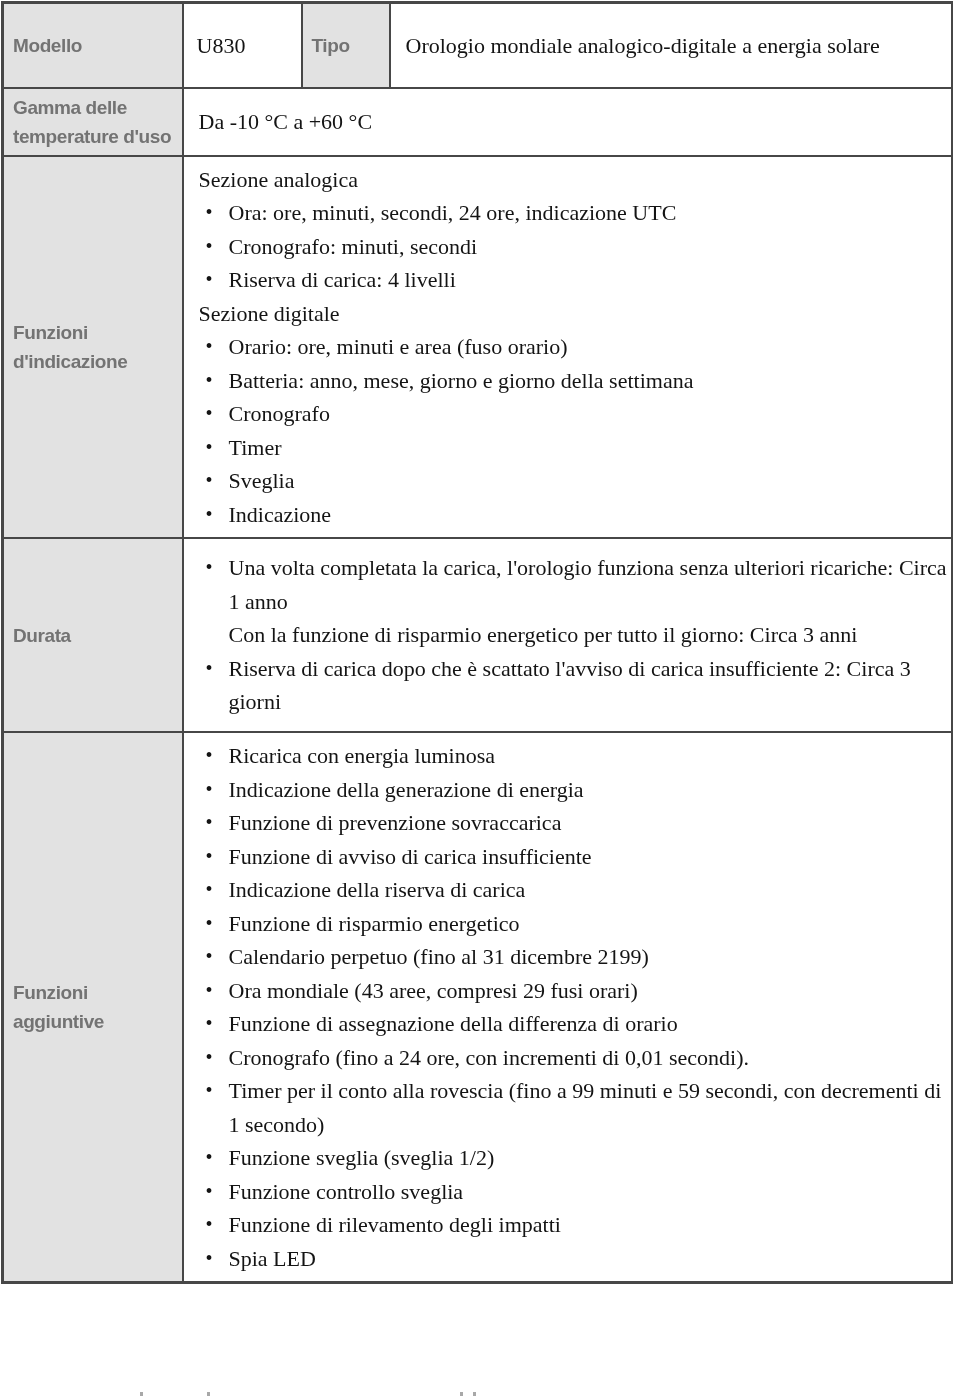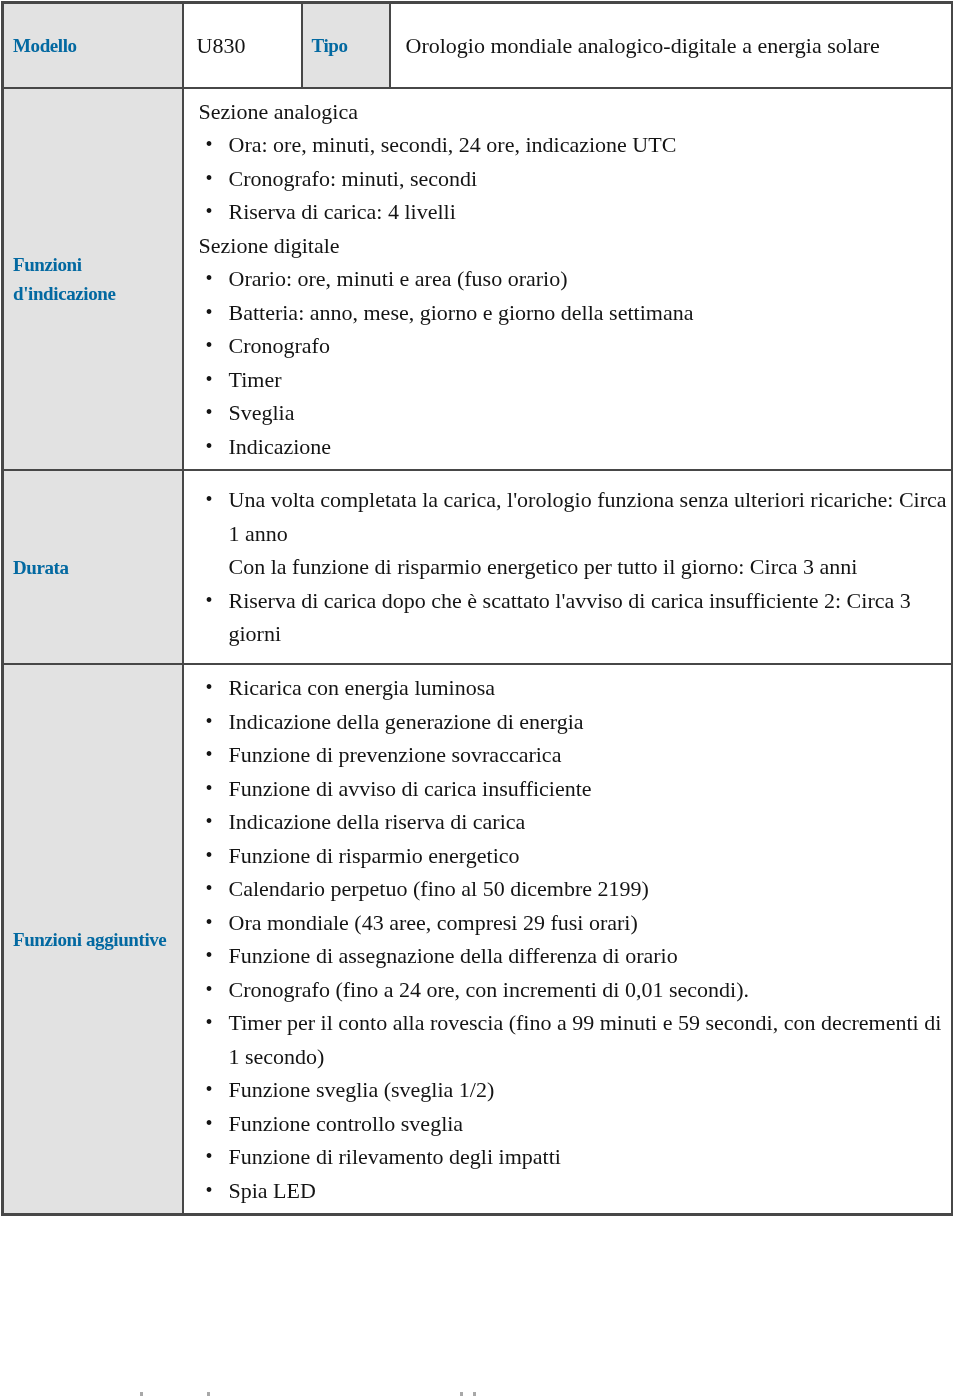--- a/index.html
+++ b/index.html
@@ -24,28 +24,28 @@
   col.c-model  { width: 119px; }
   col.c-label2 { width: 88px; }
   col.c-value  { width: 563px; }
   th, td {
     border: 2px solid #474747;
     vertical-align: middle;
     margin: 0;
   }
   th {
     background: #e2e2e2;
-    font-family: Liberation Serif, serif;
+    font-family: Liberation Sans, sans-serif;
     font-weight: bold;
     font-size: 19px;
     line-height: 29px;
     letter-spacing: -0.4px;
     text-align: left;
     padding: 4px 6px 4px 9px;
-    color: #0369a1;
+    color: #737373;
   }
   td {
     background: #ffffff;
     font-size: 22px;
     line-height: 33.5px;
     padding: 6px 2px 6px 15px;
   }
   td.model-cell { padding-left: 13px; }
   .item { position: relative; }
   .item.bullet { padding-left: 30px; }
@@ -87,20 +87,28 @@
         <tr style="height: 85px;">
           <th>Modello</th>
           <td class="model-cell">U830</td>
           <th>Tipo</th>
           <td colspan="1">
             <div class="item plain">
               <div class="line">Orologio mondiale analogico-digitale a energia solare</div>
             </div>
           </td>
         </tr>
+        <tr style="height: 64px;">
+          <th>Gamma delle temperature d'uso</th>
+          <td colspan="3">
+            <div class="item plain">
+              <div class="line">Da -10 °C a +60 °C</div>
+            </div>
+          </td>
+        </tr>
         <tr style="height: 381px;">
           <th>Funzioni d'indicazione</th>
           <td colspan="3">
             <div class="item plain">
               <div class="line">Sezione analogica</div>
             </div>
             <div class="item bullet">
               <div class="line">Ora: ore, minuti, secondi, 24 ore, indicazione UTC</div>
             </div>
             <div class="item bullet">
@@ -159,21 +167,21 @@
             <div class="item bullet">
               <div class="line">Funzione di avviso di carica insufficiente</div>
             </div>
             <div class="item bullet">
               <div class="line">Indicazione della riserva di carica</div>
             </div>
             <div class="item bullet">
               <div class="line">Funzione di risparmio energetico</div>
             </div>
             <div class="item bullet">
-              <div class="line">Calendario perpetuo (fino al 50 dicembre 2199)</div>
+              <div class="line">Calendario perpetuo (fino al 31 dicembre 2199)</div>
             </div>
             <div class="item bullet">
               <div class="line">Ora mondiale (43 aree, compresi 29 fusi orari)</div>
             </div>
             <div class="item bullet">
               <div class="line">Funzione di assegnazione della differenza di orario</div>
             </div>
             <div class="item bullet">
               <div class="line">Cronografo (fino a 24 ore, con incrementi di 0,01 secondi).</div>
             </div>

